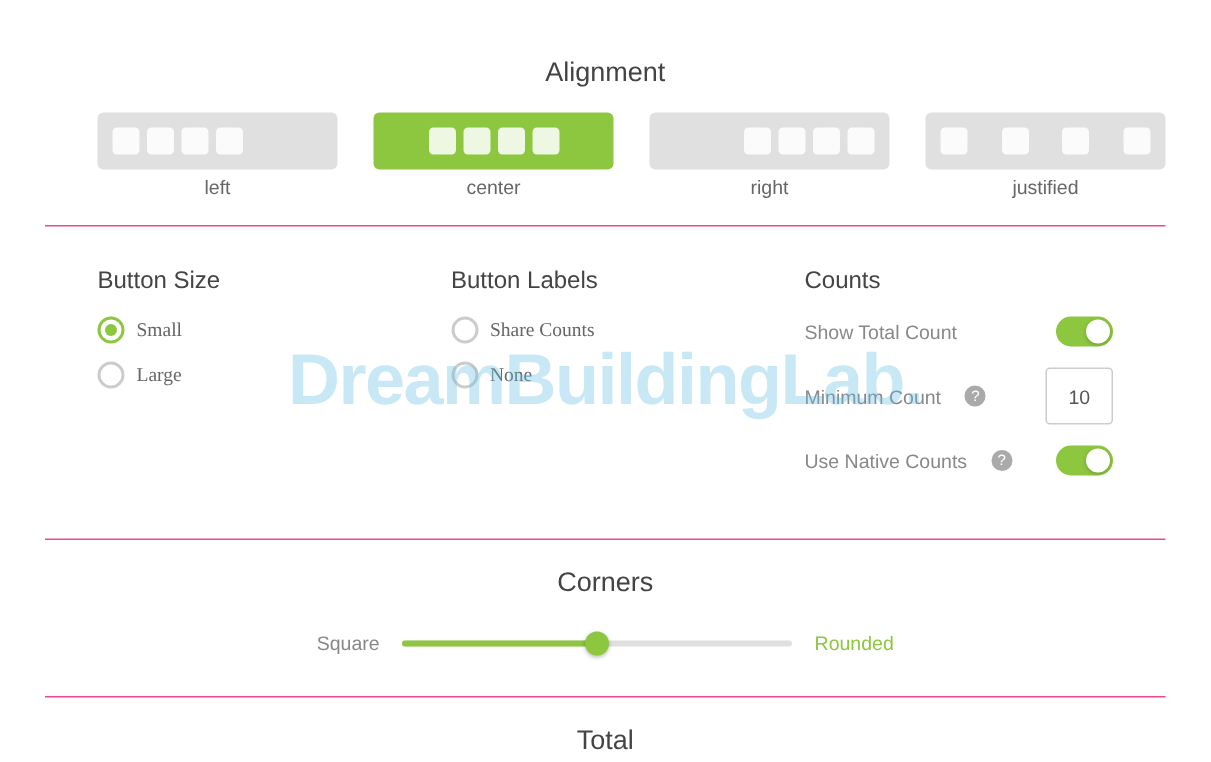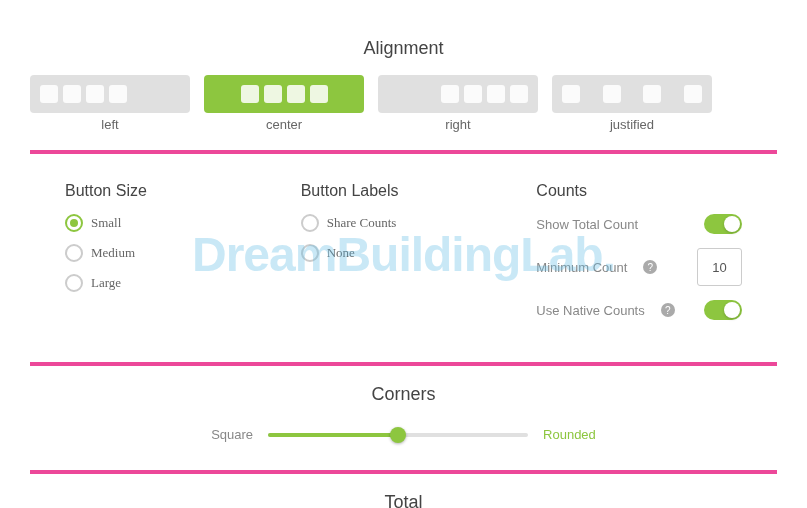--- a/index.html
+++ b/index.html
@@ -7,37 +7,37 @@
       font-family: -apple-system, BlinkMacSystemFont, 'Segoe UI', Arial, sans-serif;
       background: #fff;
       color: #555;
       width: 807px;
       min-height: 508px;
       padding: 20px 30px;
     }
 
     .section {
       padding: 18px 0;
-      border-bottom: 4px solid #ec4899;
+      border-bottom: 1px solid #ec4899;
     }
     .section:last-child { border-bottom: none; }
 
     .section-title {
       text-align: center;
       font-size: 18px;
       font-weight: 400;
       color: #444;
       margin-bottom: 16px;
     }
 
     
     .alignment-options {
       display: flex;
-      justify-content: flex-start;
-      gap: 14px;
+      justify-content: flex-end;
+      gap: 24px;
     }
     .alignment-option {
       display: flex;
       flex-direction: column;
       align-items: center;
       cursor: pointer;
     }
     .alignment-box {
       width: 160px;
       height: 38px;
@@ -64,21 +64,21 @@
     .alignment-box.right-align { justify-content: flex-end; }
     .alignment-box.justify-align { justify-content: space-between; }
     .alignment-label {
       font-size: 13px;
       color: #666;
     }
 
     
     .three-col {
       display: flex;
-      justify-content: flex-start;
+      justify-content: flex-end;
       padding: 10px 20px;
     }
     .col {
       flex: 1;
       padding: 0 15px;
     }
     .col-title {
       font-size: 16px;
       font-weight: 400;
       color: #444;
@@ -290,24 +290,20 @@
 
     <div class="col">
       <div class="col-title">Button Size</div>
 
       <div class="radio-option">
         <div class="radio-circle active"></div>
         <span class="radio-label">Small</span>
       </div>
       <div class="radio-option">
         <div class="radio-circle"></div>
-        <span class="radio-label">Medium</span>
-      </div>
-      <div class="radio-option">
-        <div class="radio-circle"></div>
         <span class="radio-label">Large</span>
       </div>
     </div>
 
     <div class="col">
       <div class="col-title">Button Labels</div>
 
       <div class="radio-option">
         <div class="radio-circle"></div>
         <span class="radio-label">Share Counts</span>

